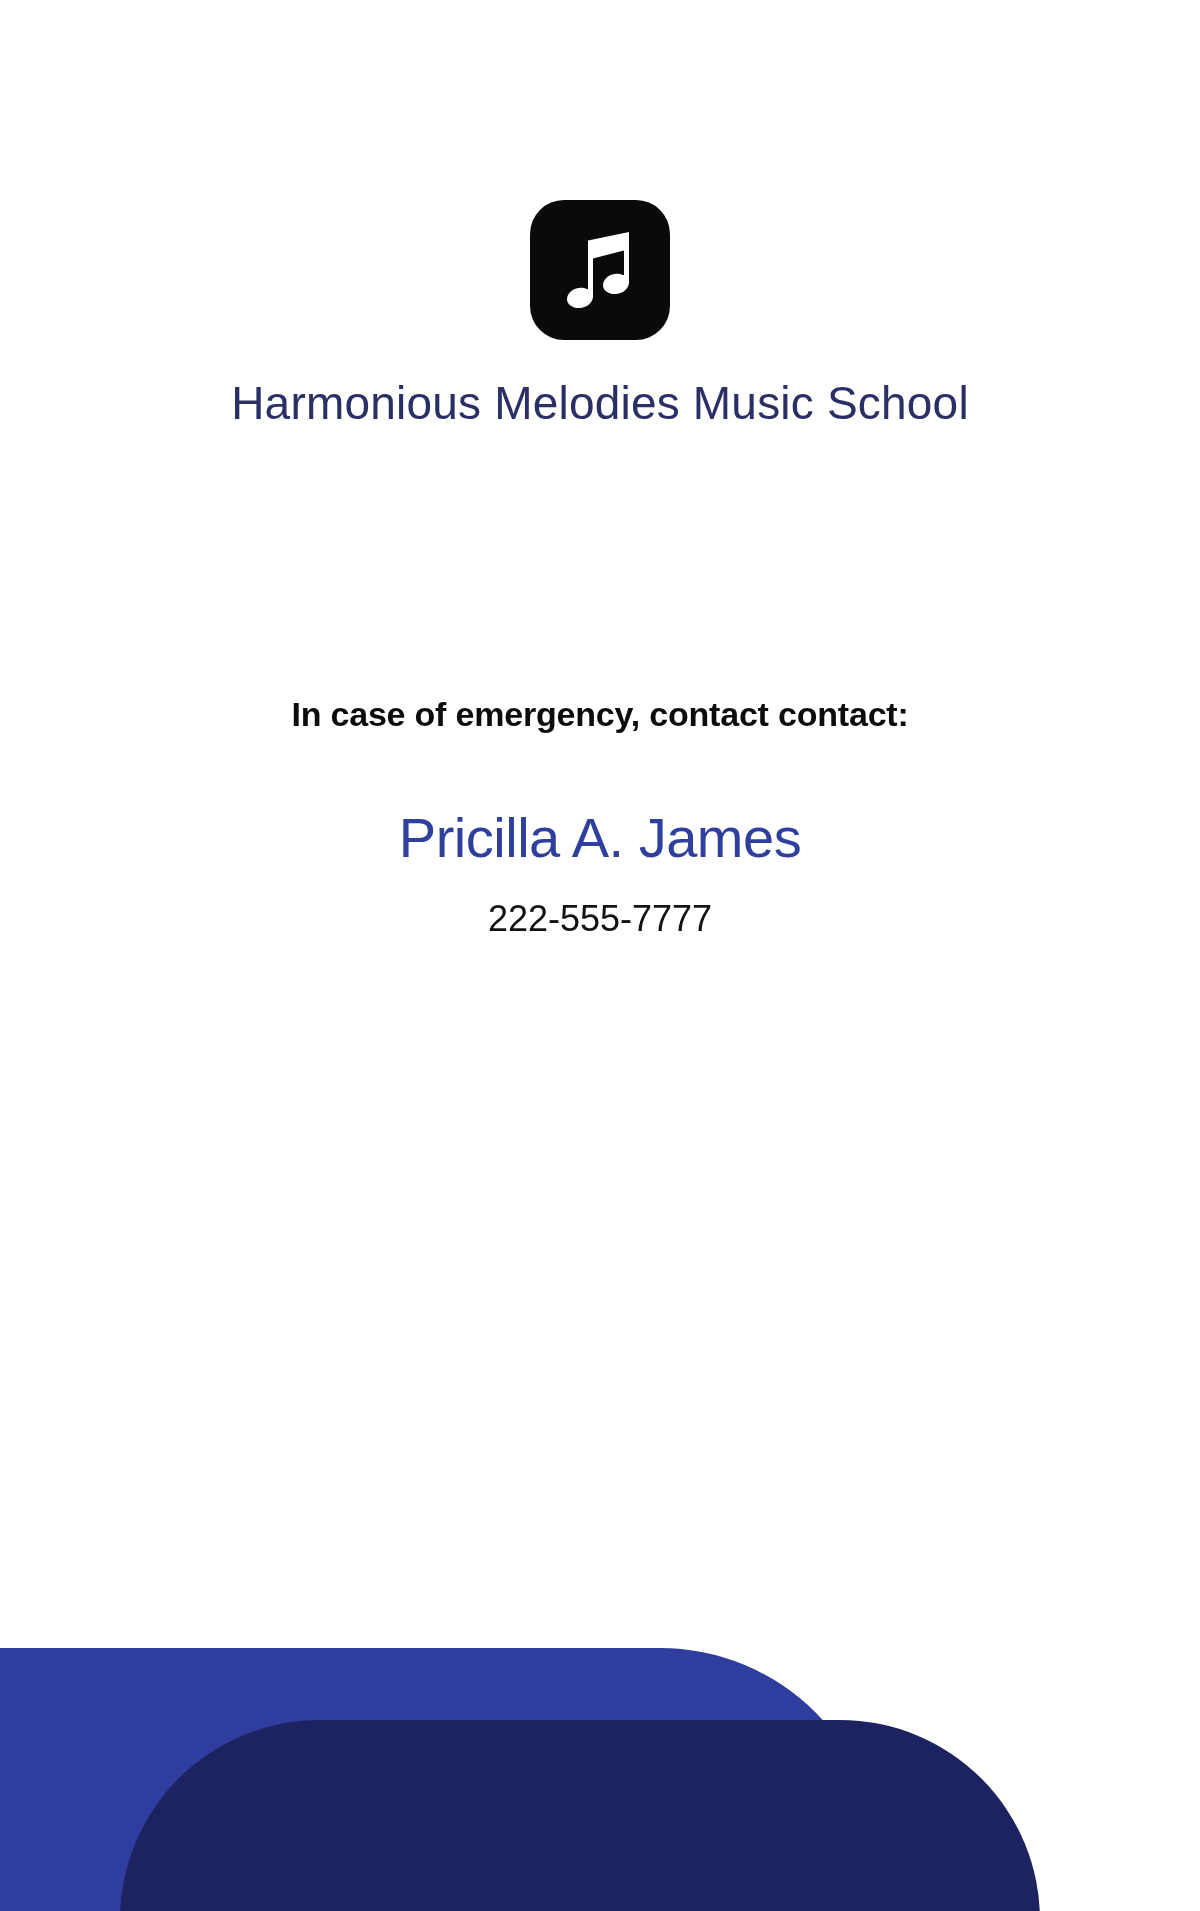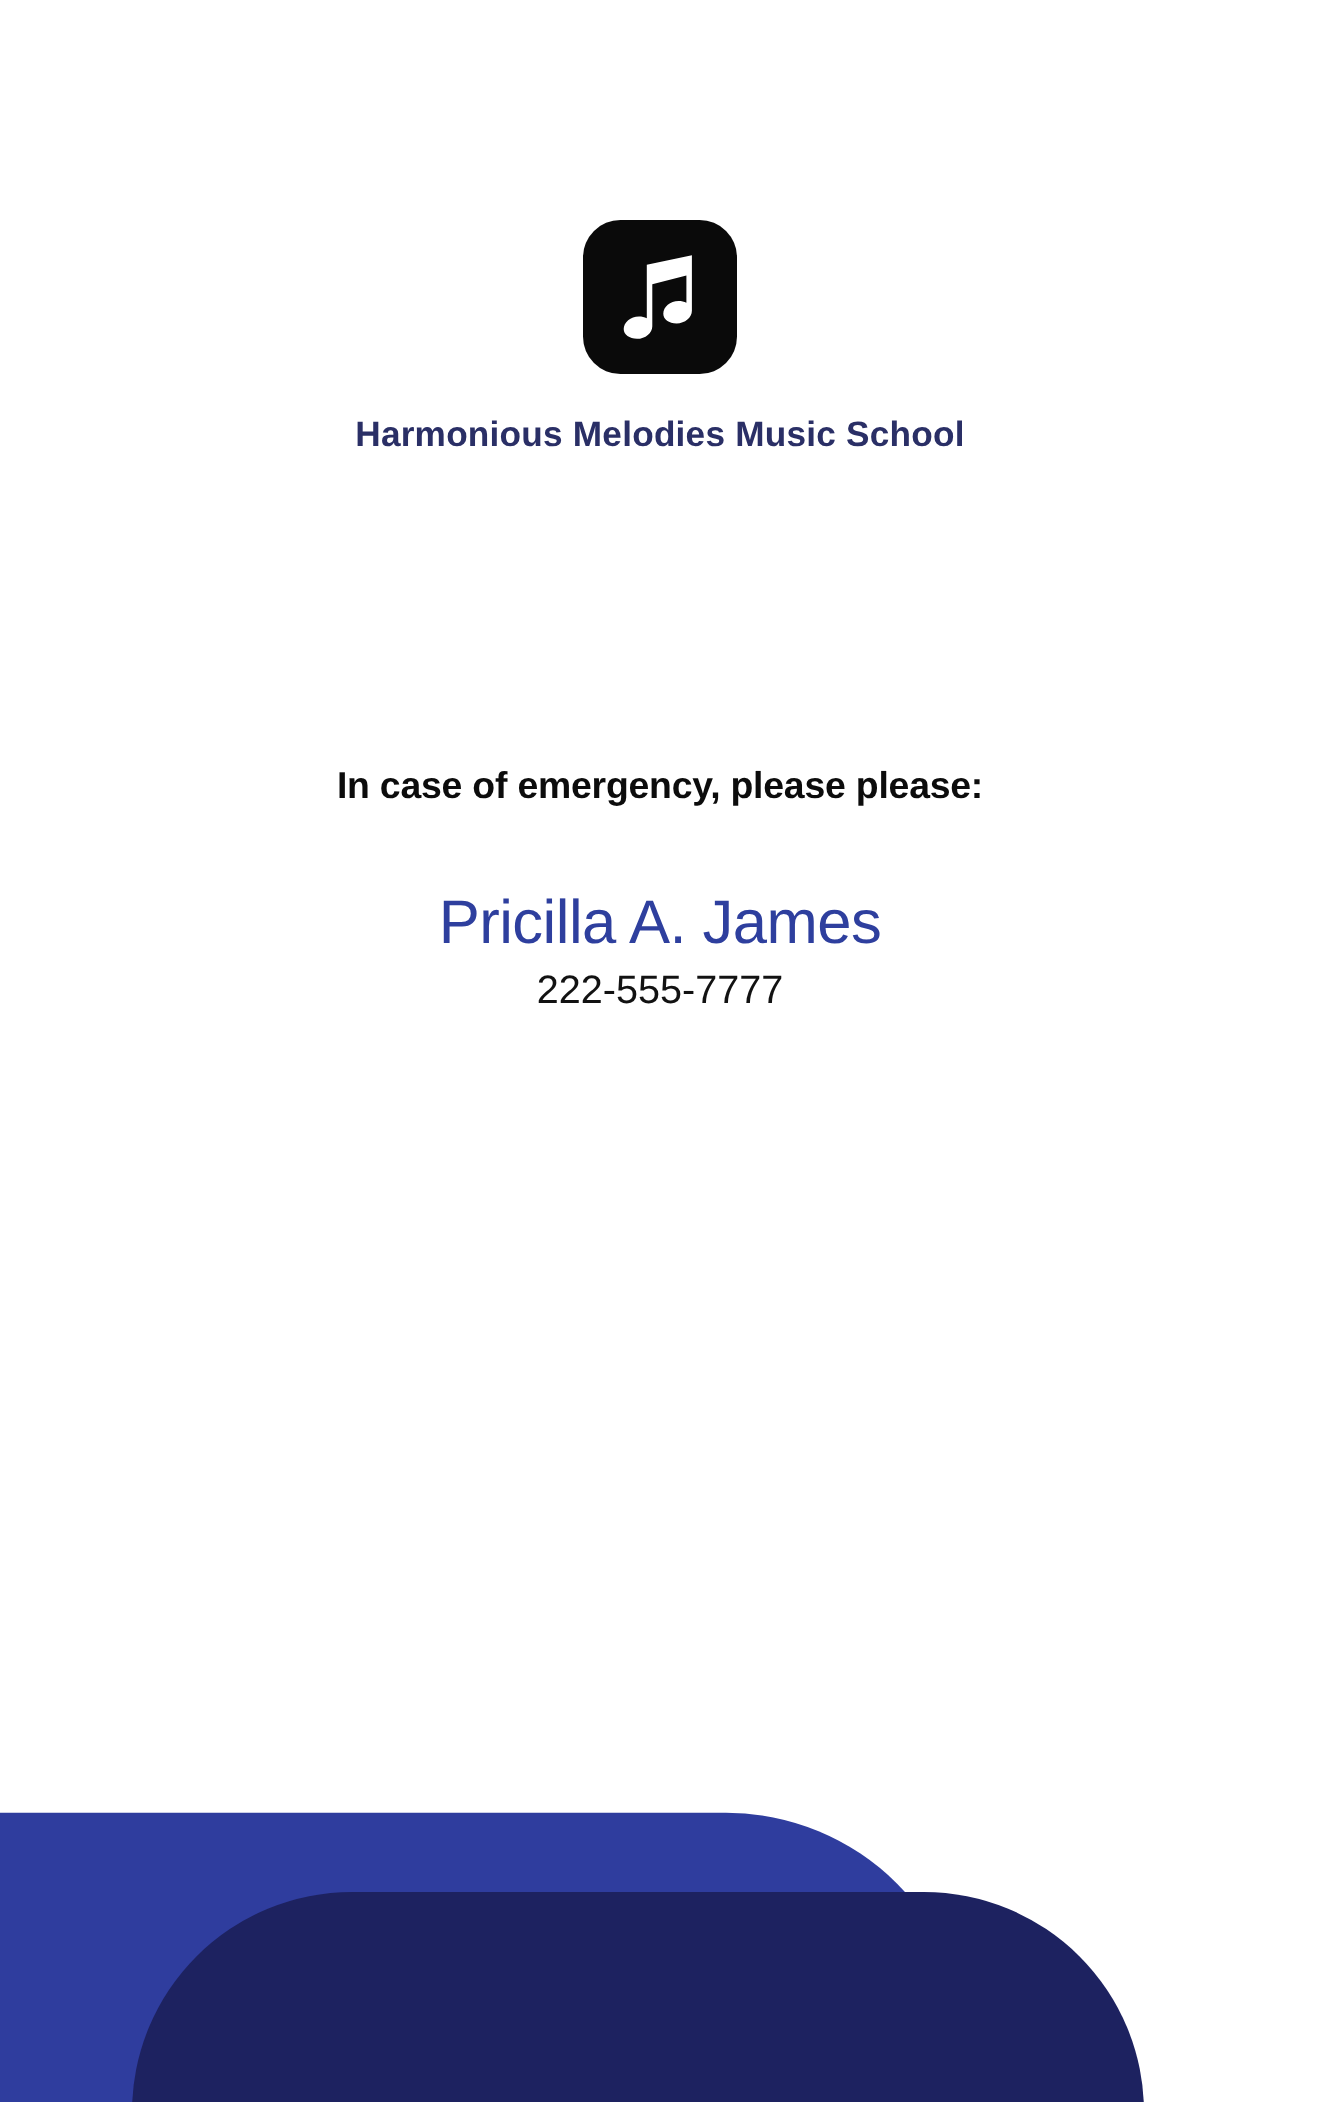--- a/index.html
+++ b/index.html
@@ -37,22 +37,22 @@
     border-radius: 34px;
     display: flex;
     align-items: center;
     justify-content: center;
   }
   .logo-badge svg {
     display: block;
   }
   .school-name {
     margin-top: 36px;
-    font-size: 32px;
-    font-weight: 700;
+    font-size: 46px;
+    font-weight: 400;
     color: #2a2f66;
     letter-spacing: 0.2px;
   }
 
   
   .emergency-block {
     position: absolute;
     top: 690px;
     left: 130px;
     right: 130px;
@@ -66,21 +66,21 @@
     letter-spacing: -0.2px;
   }
   .contact-name {
     margin-top: 66px;
     font-size: 56px;
     font-weight: normal;
     color: #2e3f9e;
     letter-spacing: -0.5px;
   }
   .contact-phone {
-    margin-top: 9px;
+    margin-top: 28px;
     font-size: 36px;
     font-weight: 400;
     color: #121212;
   }
 
   .return-block {
     position: absolute;
     top: 1175px;
     left: 100px;
     right: 100px;
@@ -131,21 +131,21 @@
       <span>
         <svg width="74" height="84" viewBox="0 0 74 84" aria-hidden="true">
           <path d="M30 68.5c0 6.1-6.2 11.5-13.9 11.5C9.2 80 4 76.3 4 71.2c0-6.1 6.2-11.5 13.9-11.5 2.6 0 5 .6 7.1 1.6V12.6L66 4v50.5c0 6.1-6.2 11.5-13.9 11.5-7 0-12.1-3.7-12.1-8.8 0-6.1 6.2-11.5 13.9-11.5 2.6 0 5 .6 7.1 1.6V22.5L30 30.4z" fill="#ffffff"></path>
         </svg>
       </span>
     </div>
     <div class="school-name">Harmonious Melodies Music School</div>
   </div>
 
   <div class="emergency-block">
-    <div class="emergency-label">In case of emergency, please please:</div>
+    <div class="emergency-label">In case of emergency, contact contact:</div>
     <div class="contact-name">Pricilla A. James</div>
     <div class="contact-phone">222-555-7777</div>
   </div>
 
   <div class="return-block">
   </div>
 
   <div class="shape-blue"></div>
   <div class="shape-navy"></div>
 

